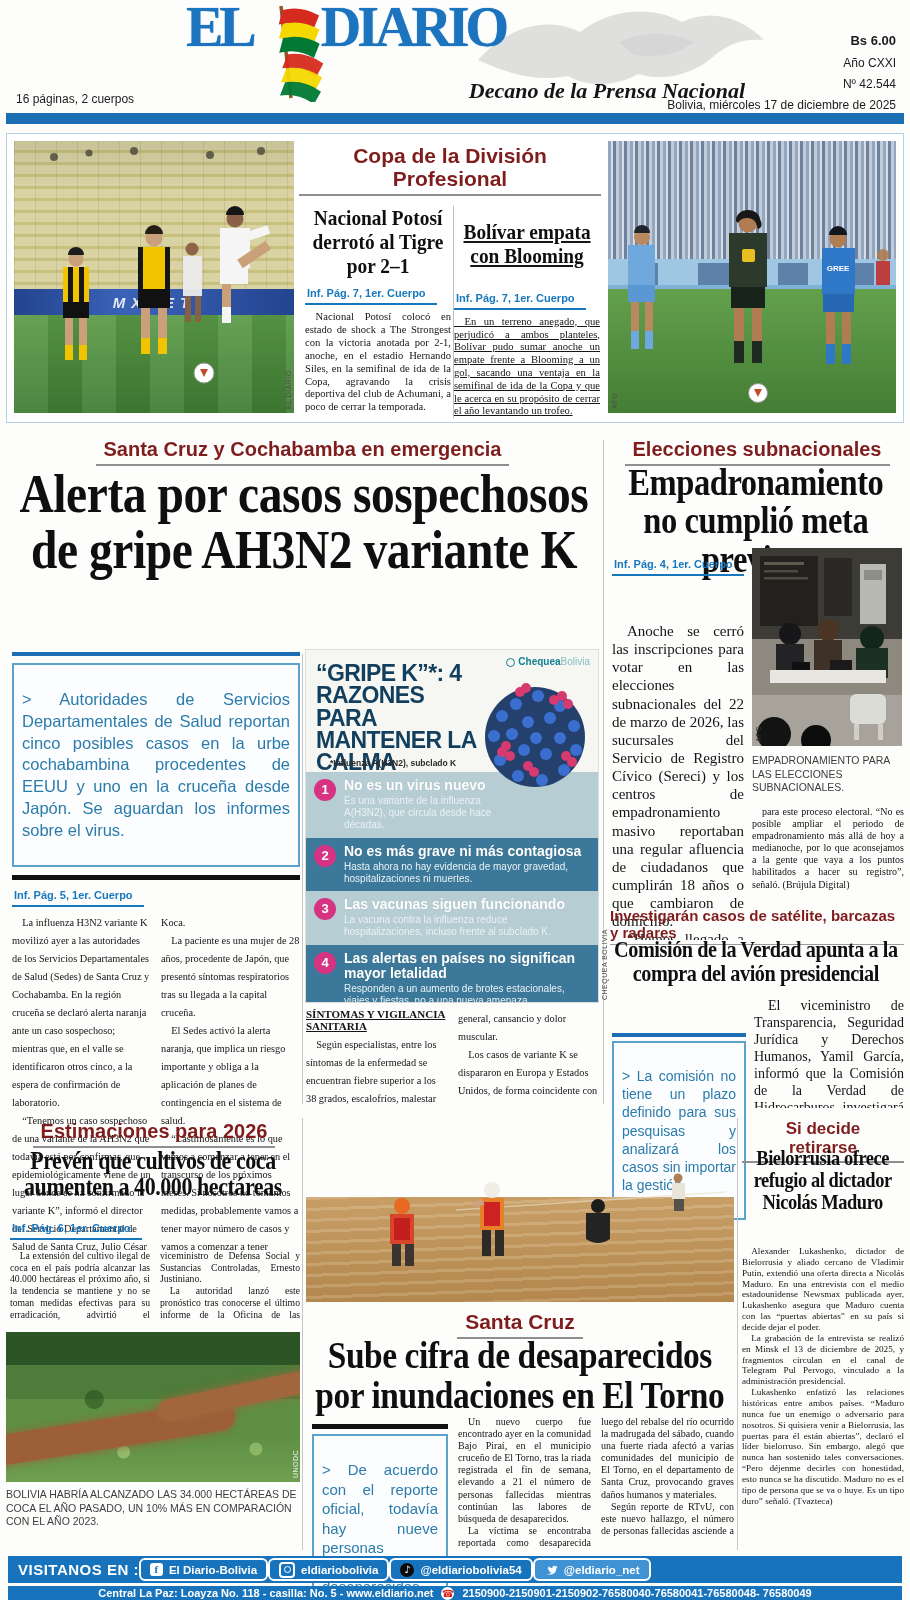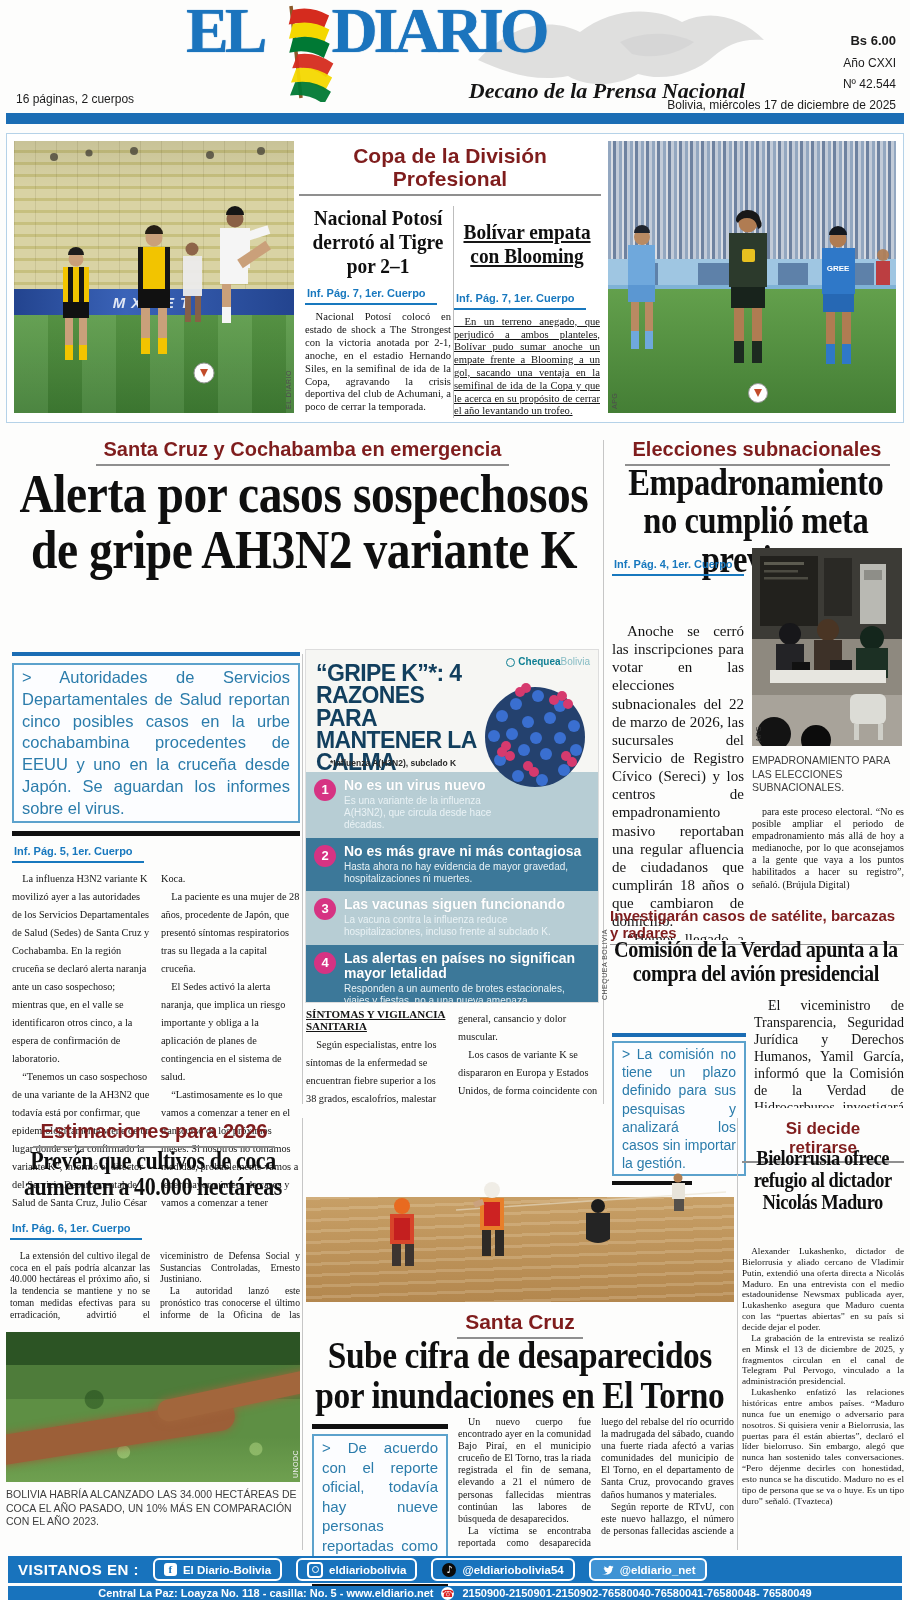--- a/index.html
+++ b/index.html
@@ -2,40 +2,40 @@
 <html><head>
 <meta charset="utf-8">
 <style>
   html,body{margin:0;padding:0;background:#e9e9e9;}
   .page{position:relative;width:910px;height:1600px;background:#fdfdfc;overflow:hidden;
         font-family:"Liberation Serif",serif;color:#161616;}
   
   .pages-info{position:absolute;left:16px;top:92px;font:12px "Liberation Sans",sans-serif;color:#1c1c1c;}
   .eagle{position:absolute;left:470px;top:2px;opacity:.55;}
   .logo-row{position:absolute;left:186px;top:2px;display:flex;align-items:flex-start;}
-  .logo-el,.logo-diario{font-family:"Liberation Serif",serif;font-weight:700;font-size:64px;line-height:.92;
+  .logo-el,.logo-diario{font-family:"Liberation Serif",serif;font-weight:700;font-size:56px;line-height:.92;
         color:#1b74bd;letter-spacing:-4px;text-shadow:0 0 1px #1b74bd;}
   .flag{margin:0 -4px 0 -2px;}
   .tagline{position:absolute;left:455px;top:78px;width:290px;text-align:right;
         font:italic 700 22px "Liberation Serif",serif;color:#151515;}
   .issue-info{position:absolute;right:14px;top:30px;text-align:right;
         font:12px/1.75 "Liberation Sans",sans-serif;color:#1c1c1c;white-space:nowrap;}
   .issue-info .price{font-weight:700;font-size:13px;}
   .top-rule{position:absolute;left:6px;right:6px;top:113px;height:11px;background:#1b6db4;}
   
   .kicker{font:700 20px/1.1 "Liberation Sans",sans-serif;color:#7f1d1d;text-align:center;}
   .kicker span{display:inline-block;border-bottom:2px solid #8f8f8f;padding:0 8px 4px;}
   .ref{font:700 11px "Liberation Sans",sans-serif;color:#1878be;display:inline-block;
        border-bottom:2px solid #1878be;padding:0 2px 4px;min-width:128px;}
   .body{font:10.3px/1.21 "Liberation Serif",serif;text-align:justify;color:#141414;white-space:pre-line;}
   .headline{font-family:"Liberation Serif",serif;font-weight:700;color:#0f0f0f;line-height:1.04;
        text-align:center;transform:scaleX(.88);transform-origin:0 0;letter-spacing:-.5px;}
   .subhead{font:700 11px "Liberation Serif",serif;text-decoration:underline;margin:4px 0 2px;color:#141414;}
   .quote-box{border:2px solid #5ca2cc;background:#fcfdff;color:#2b7cab;
-       font:15px/1.3 "Liberation Sans",sans-serif;text-align:justify;padding:2px 8px;}
+       font:15px/1.3 "Liberation Sans",sans-serif;text-align:justify;padding:24px 8px;}
   .bar-blue{height:4px;background:#1b6db4;}
   .bar-black{height:5px;background:#101010;}
   .vline{position:absolute;width:1px;background:#c6c6c6;}
   .vcredit{position:absolute;font:7px "Liberation Sans",sans-serif;color:#4d4d4d;letter-spacing:.5px;
        transform:rotate(-90deg);transform-origin:0 0;white-space:nowrap;}
   .caption{font:10.5px/1.3 "Liberation Sans",sans-serif;color:#3d3d3d;text-align:left;}
   .cols2{column-count:2;column-gap:10px;column-fill:auto;overflow:hidden;}
   
   .sports{position:absolute;left:6px;top:133px;width:896px;height:288px;border:1px solid #b5d2e8;background:#fff;}
   .photoL{position:absolute;left:7px;top:7px;width:280px;height:272px;overflow:hidden;
@@ -145,21 +145,21 @@
   .torno-headline{position:absolute;left:306px;top:1336px;width:486px;font-size:38px;}
   .torno-quote{position:absolute;left:312px;top:1424px;width:136px;}
   .torno-quote .quote-box{margin:5px 0;font-size:15px;}
   .torno-cols{position:absolute;left:458px;top:1416px;width:276px;height:138px;font-size:10px;}
   
   .mad-kicker{position:absolute;left:742px;top:1120px;width:162px;font-size:17px;}
   .mad-headline{position:absolute;left:740px;top:1148px;width:188px;font-size:21px;}
   .mad-body{position:absolute;left:742px;top:1246px;width:162px;height:304px;overflow:hidden;font-size:9.2px;line-height:1.18;}
   
   .footer1{position:absolute;left:8px;top:1556px;width:894px;height:27px;background:#1873bd;
-      display:flex;align-items:center;gap:14px;padding:0 10px;box-sizing:border-box;}
+      display:flex;align-items:center;padding:0 10px;box-sizing:border-box;}
   .visit{font:700 15px "Liberation Sans",sans-serif;color:#fff;letter-spacing:.5px;white-space:nowrap;}
   .pill{display:flex;align-items:center;gap:6px;border:2px solid #fff;border-radius:6px;height:19px;
       padding:0 9px;color:#fff;font:700 11.5px "Liberation Sans",sans-serif;white-space:nowrap;}
   .fb-ic{width:13px;height:13px;background:#fff;border-radius:3px;color:#1873bd;
       font:700 11px/13px "Liberation Serif",serif;text-align:center;}
   .ig-ic{width:12px;height:12px;border:2px solid #fff;border-radius:4px;position:relative;}
   .ig-ic:before{content:"";position:absolute;left:2.5px;top:2.5px;width:7px;height:7px;border:1.5px solid #fff;border-radius:50%;box-sizing:border-box;}
   .tt-ic{width:14px;height:14px;background:#0a0a0a;border-radius:50%;color:#fff;
       font:700 10px/14px "DejaVu Sans",sans-serif;text-align:center;}
   .footer2{position:absolute;left:8px;top:1586px;width:894px;height:14px;background:#1873bd;

